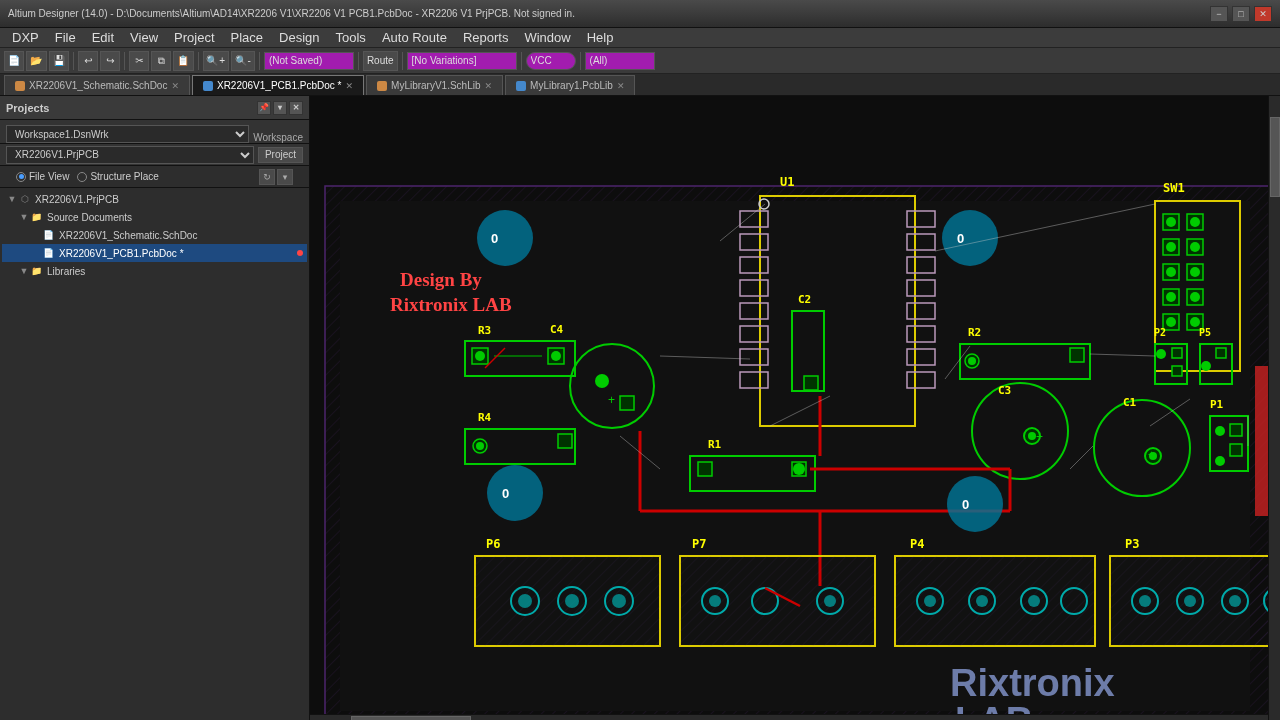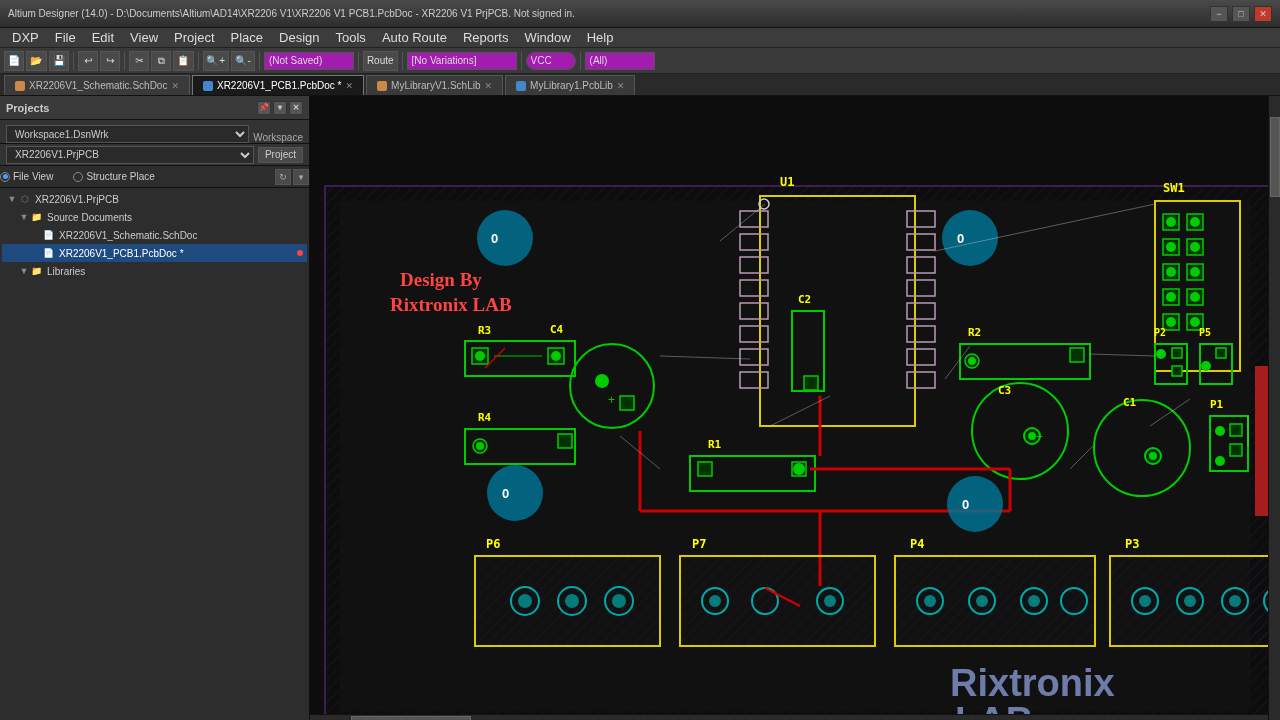--- a/index.html
+++ b/index.html
@@ -177,23 +177,23 @@
       color: #ccc;
       font-size: 10px;
       cursor: pointer;
     }
 
     #view-mode {
       height: 22px;
       background: #2d2d2d;
       display: flex;
       align-items: center;
-      padding: 0 0;
+      padding: 0 16px;
       border-bottom: 1px solid #111;
-      gap: 20px;
+      gap: 8px;
     }
     .radio-option { display: flex; align-items: center; gap: 3px; color: #ccc; font-size: 10px; cursor: pointer; }
     .radio-dot { width: 10px; height: 10px; border-radius: 50%; border: 1px solid #888; display: flex; align-items: center; justify-content: center; }
     .radio-dot.selected::after { content: ''; width: 5px; height: 5px; border-radius: 50%; background: #4a9eff; }
     .view-icons { display: flex; gap: 2px; margin-left: auto; }
     .view-icon { width: 16px; height: 16px; background: #4a4a4a; border: 1px solid #555; display: flex; align-items: center; justify-content: center; cursor: pointer; color: #aaa; font-size: 9px; }
 
     #project-tree {
       flex: 1;
       overflow-y: auto;

